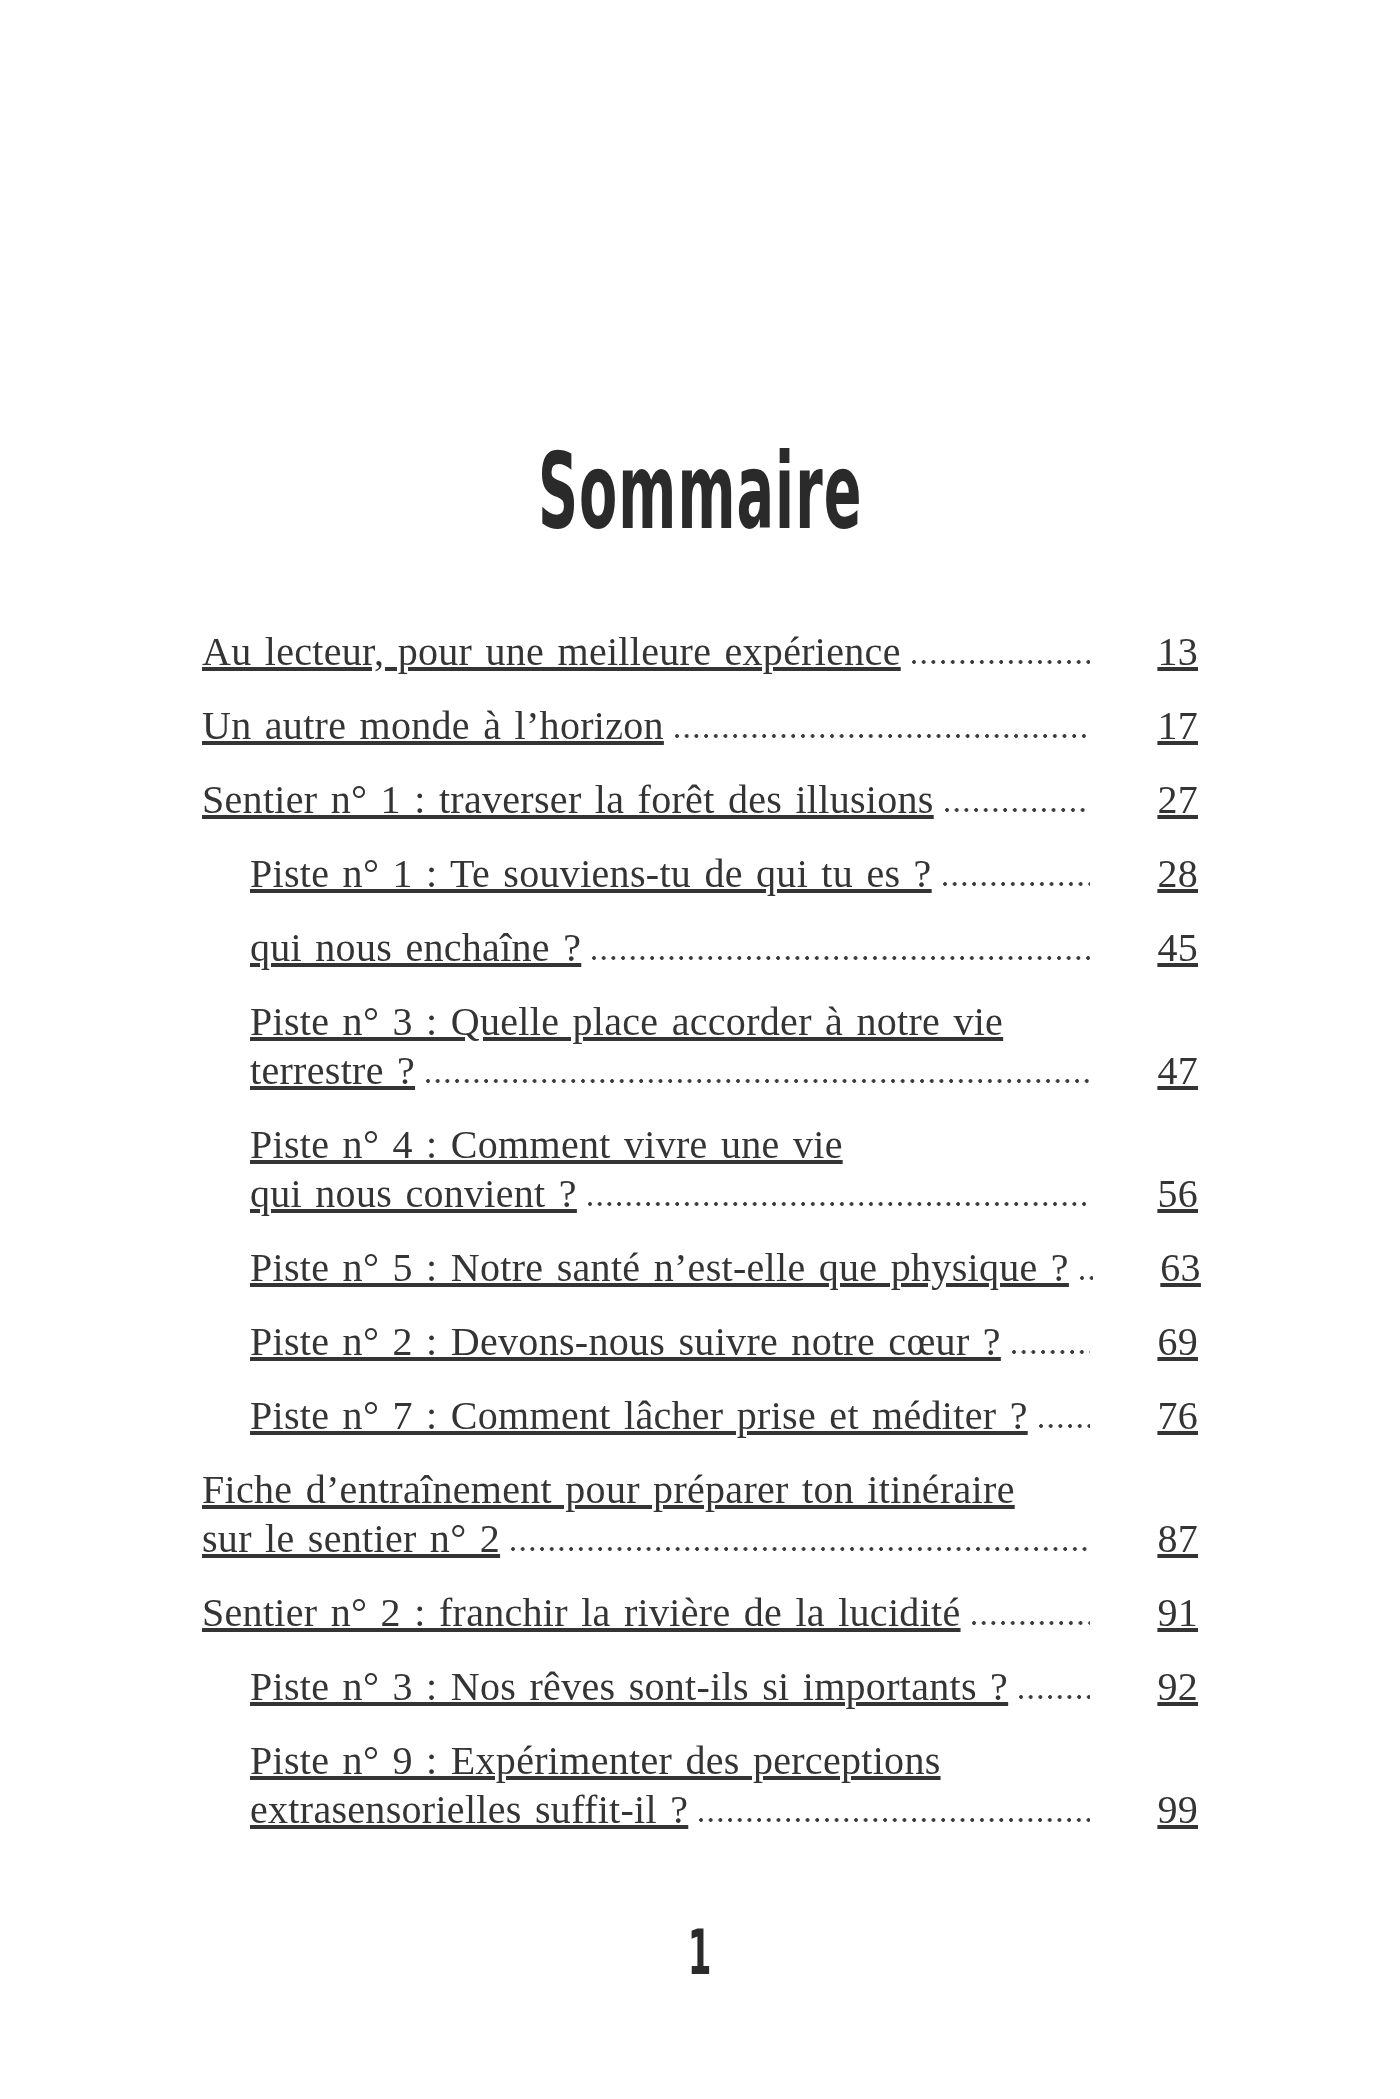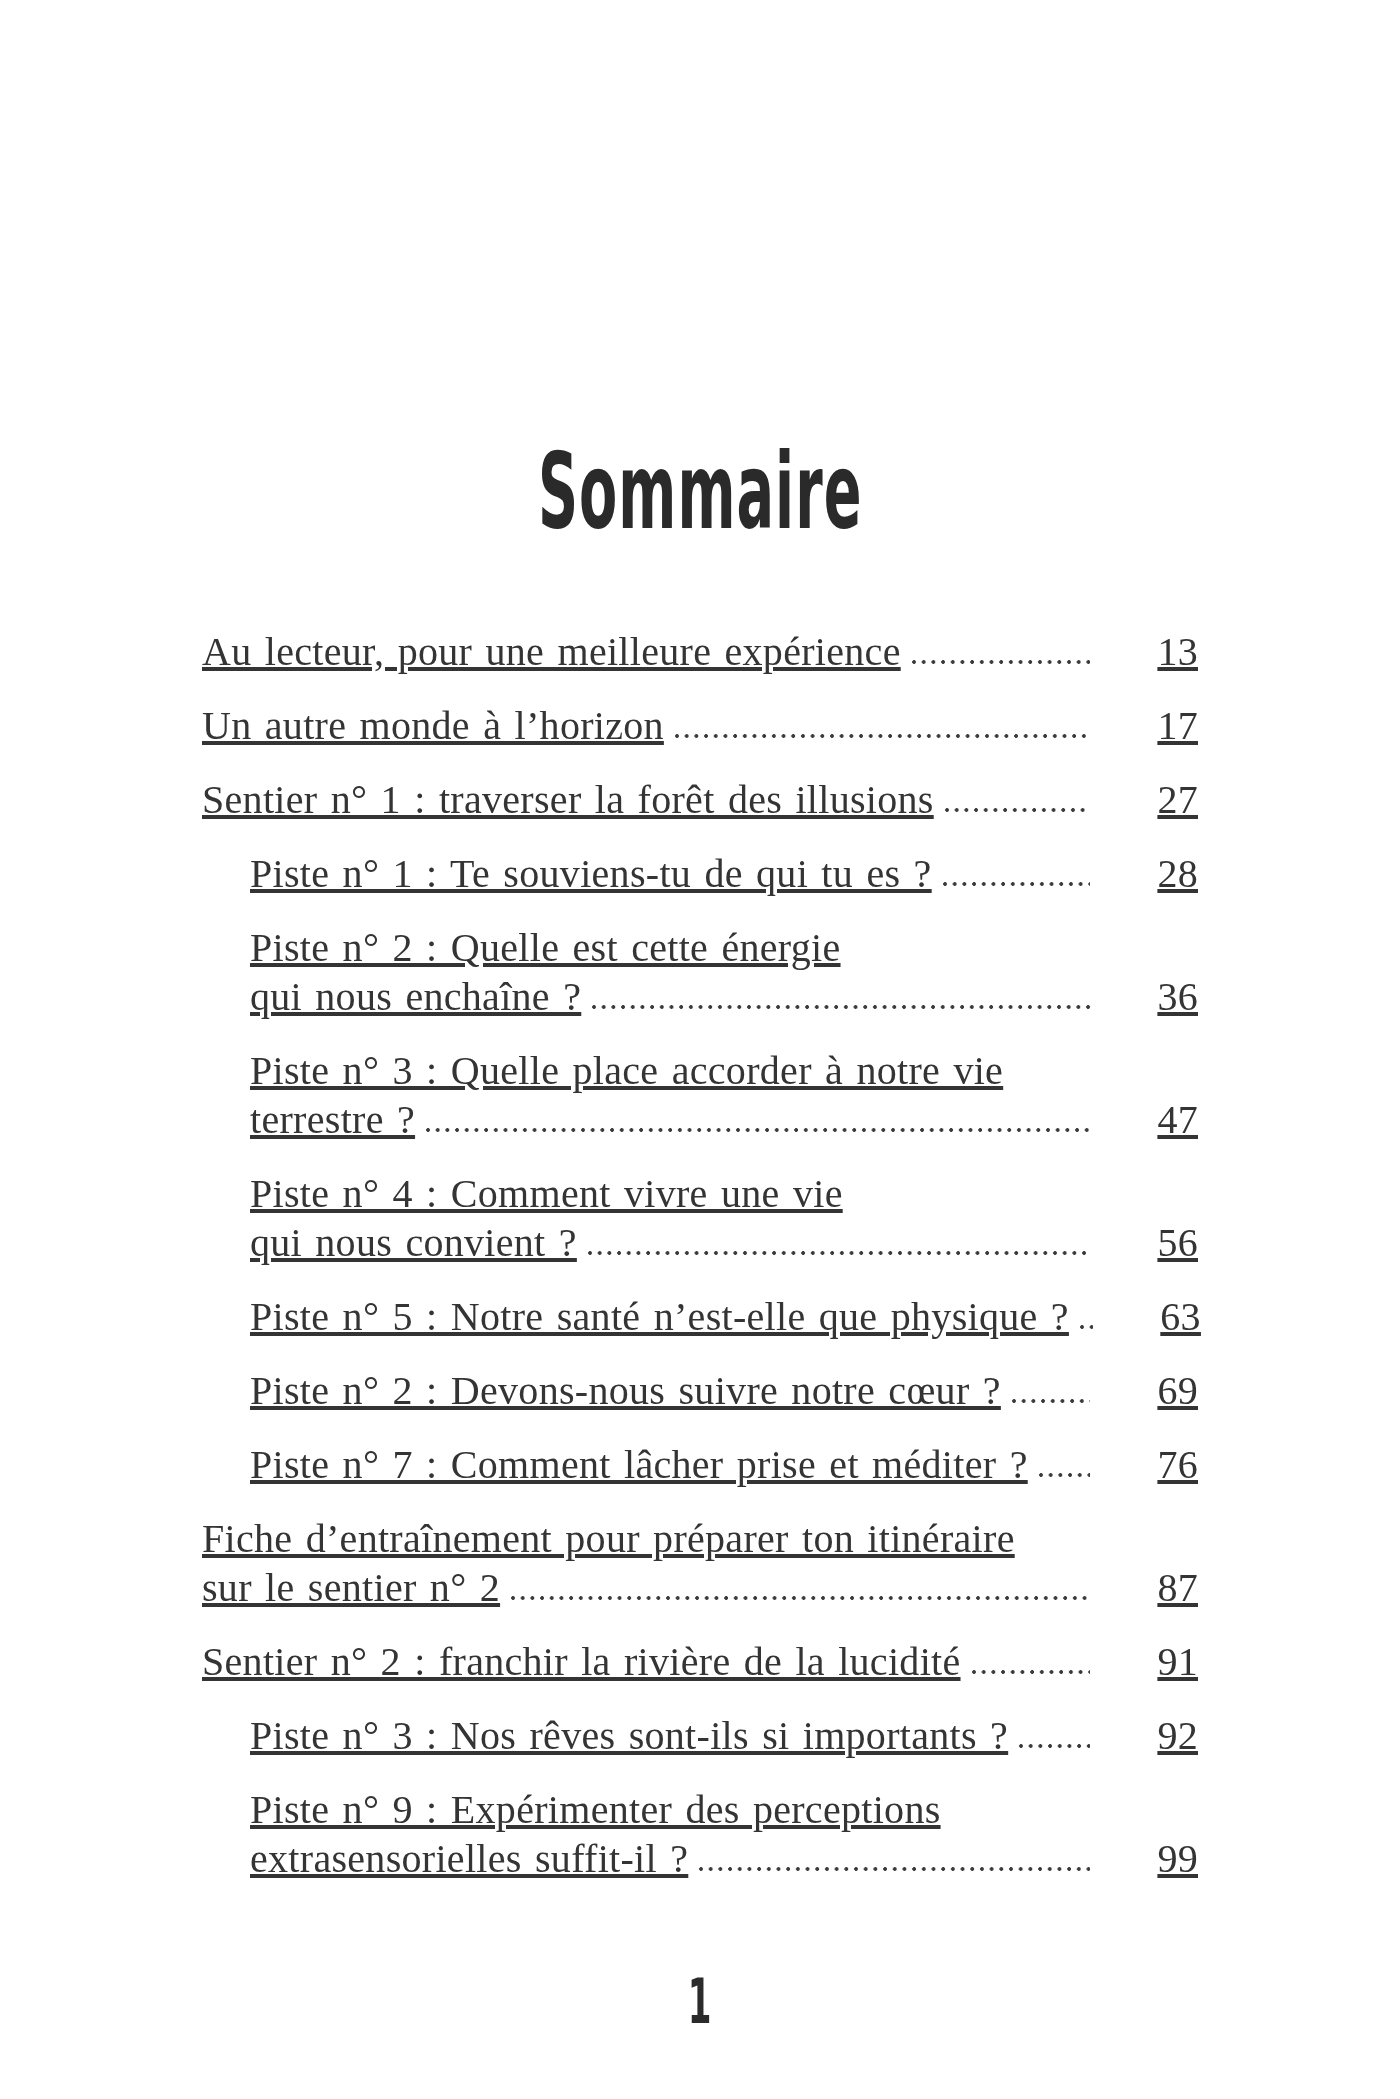--- a/index.html
+++ b/index.html
@@ -125,28 +125,24 @@
   </div>
       </div>
       <div class="entry indent">
         <div class="line">
     <span class="label">Piste n° 1 : Te souviens-tu de qui tu es ?</span>
     <span class="dots"></span>
     <span class="page-num">28</span>
   </div>
       </div>
       <div class="entry indent">
-        <div class="line no-leader">
-    <span class="label">Piste n° 2 : Quelle est cette énergie</span>
-
-  </div>
         <div class="line">
     <span class="label">qui nous enchaîne ?</span>
     <span class="dots"></span>
-    <span class="page-num">36</span>
+    <span class="page-num">45</span>
   </div>
       </div>
       <div class="entry indent">
         <div class="line no-leader">
     <span class="label">Piste n° 3 : Quelle place accorder à notre vie</span>
 
   </div>
         <div class="line">
     <span class="label">terrestre ?</span>
     <span class="dots"></span>

